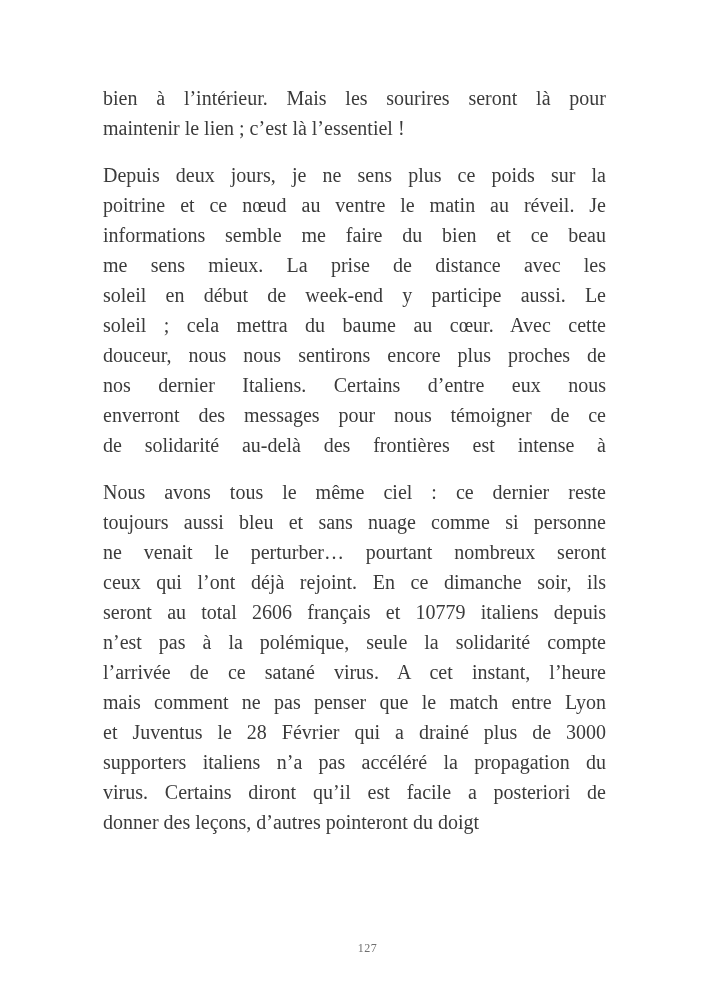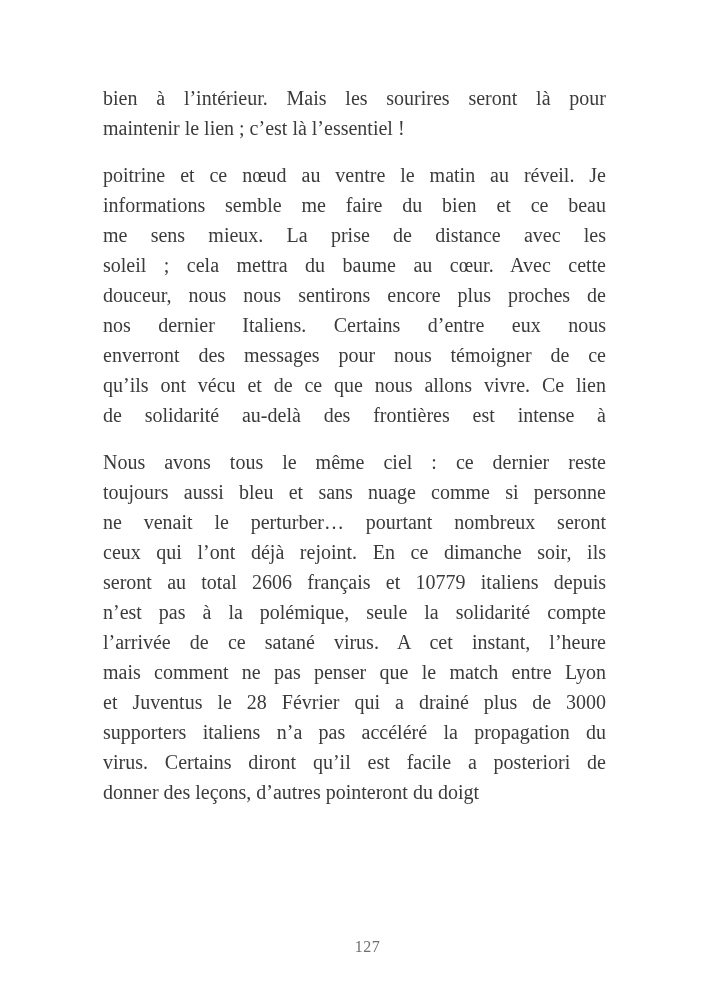--- a/index.html
+++ b/index.html
@@ -42,46 +42,47 @@
     text-align-last: left;
   }
   .page-footer {
     position: absolute;
     left: 0;
     right: 0;
     top: 938px;
     text-align: center;
   }
   .page-number {
-    font-size: 16px;
+    font-size: 12px;
     color: #6f6f6f;
     letter-spacing: 0.5px;
     margin-left: 26px;
   }
 </style>
 </head>
 <body>
 
 <main class="page">
   <div class="text-block">
 
     <p class="paragraph">
       <span class="line">bien à l’intérieur. Mais les sourires seront là pour</span>
       <span class="line last">maintenir le lien ; c’est là l’essentiel !</span>
     </p>
 
     <p class="paragraph">
+      <span class="line">Depuis deux jours, je ne sens plus ce poids sur la</span>
       <span class="line">poitrine et ce nœud au ventre le matin au réveil. Je</span>
       <span class="line">informations semble me faire du bien et ce beau</span>
       <span class="line">me sens mieux. La prise de distance avec les</span>
+      <span class="line">soleil en début de week-end y participe aussi. Le</span>
       <span class="line">soleil ; cela mettra du baume au cœur. Avec cette</span>
       <span class="line">douceur, nous nous sentirons encore plus proches de</span>
       <span class="line">nos dernier Italiens. Certains d’entre eux nous</span>
       <span class="line">enverront des messages pour nous témoigner de ce</span>
-      <span class="line">qu’ils ont vécu et de ce que nous allons vivre. Ce lien</span>
       <span class="line">de solidarité au-delà des frontières est intense à</span>
     </p>
 
     <p class="paragraph">
       <span class="line">Nous avons tous le même ciel : ce dernier reste</span>
       <span class="line">toujours aussi bleu et sans nuage comme si personne</span>
       <span class="line">ne venait le perturber… pourtant nombreux seront</span>
       <span class="line">ceux qui l’ont déjà rejoint. En ce dimanche soir, ils</span>
       <span class="line">seront au total 2606 français et 10779 italiens depuis</span>
       <span class="line">n’est pas à la polémique, seule la solidarité compte</span>

